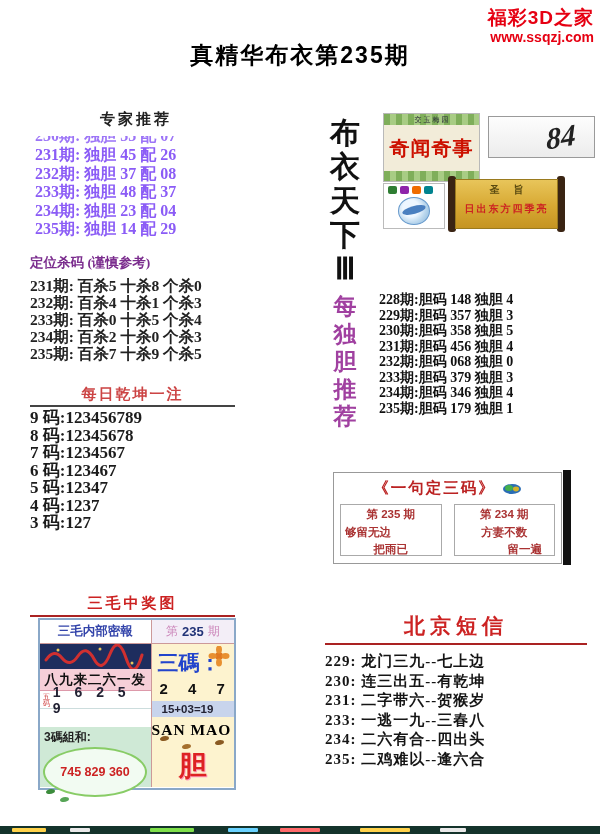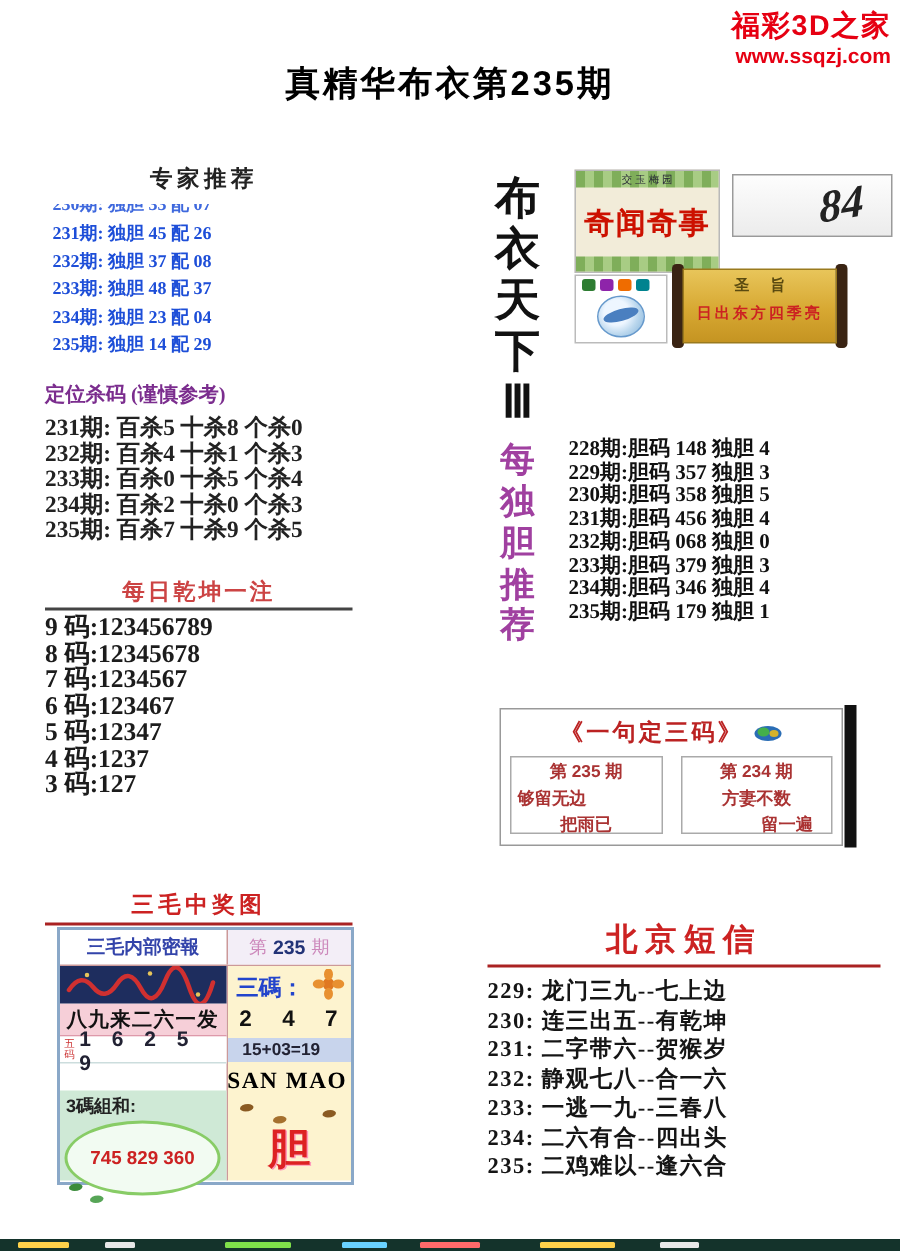--- a/index.html
+++ b/index.html
@@ -14,22 +14,22 @@
   
   .main-title{position:absolute;top:40px;left:0;width:100%;text-align:center;
               font-size:23px;font-weight:bold;letter-spacing:2px;color:#000;
               font-family:"Liberation Sans",sans-serif;}
 
   
   .sec{position:absolute;}
   .expert{left:35px;top:110px;width:202px;}
   .expert .head{font-family:"Liberation Serif",serif;font-weight:bold;font-size:15px;
                 text-align:center;letter-spacing:3px;color:#222;margin-bottom:7px;}
-  .serif-rows{font-family:"Liberation Serif",serif;font-weight:bold;font-size:12px;
-              color:#1d4ed8;line-height:18.5px;white-space:nowrap;}
+  .serif-rows{font-family:"Liberation Serif",serif;font-weight:bold;font-size:16px;
+              color:#8b5cf6;line-height:18.5px;white-space:nowrap;}
   .clip-top{height:10px;overflow:hidden;}
   .clip-top>div{margin-top:-9px;opacity:.85;}
 
   .dingwei{left:30px;top:254px;width:215px;}
   .dingwei .head{font-weight:bold;font-size:13.5px;color:#7b2d8e;margin-bottom:5px;
                  font-family:"Liberation Serif",serif;}
   .dingwei .serif-rows{font-size:15.5px;line-height:17px;color:#222;}
 
   .qiankun{left:30px;top:385px;width:205px;}
   .qiankun .head{font-weight:bold;font-size:15px;color:#cc4444;text-align:center;
@@ -59,21 +59,21 @@
           border-bottom:1px solid #d9a;}
   .codes{height:17px;display:flex;align-items:center;background:#fff;border-bottom:1px solid #cdd;}
   .codes .lbl{color:#c33;font-size:7px;width:13px;line-height:7px;text-align:center;}
   .codes .val{color:#223;font-weight:bold;font-size:14px;letter-spacing:5px;}
   .zuhe{flex:1;background:#cfe9d6;position:relative;margin-top:18px;}
   .zuhe .lbl{font-weight:bold;font-size:12px;color:#222;margin:2px 0 0 4px;}
   .zuhe .oval{position:absolute;left:3px;top:20px;width:100px;height:46px;border:2px solid #8c6;
               border-radius:50%;background:#f2fbf2;display:flex;align-items:center;
               justify-content:center;color:#c22;font-weight:bold;font-size:12.5px;}
   .card-right{flex:1;background:#fdf3cf;display:flex;flex-direction:column;position:relative;}
-  .sanma-lbl{color:#2244cc;font-weight:bold;font-size:15px;margin:5px 0 0 6px;}
+  .sanma-lbl{color:#2244cc;font-weight:bold;font-size:21px;margin:5px 0 0 6px;}
   .sanma-val{color:#111;font-weight:bold;font-size:15px;letter-spacing:8px;margin:3px 0 0 8px;}
   .sum-band{background:#c8d4ec;height:16px;margin-top:4px;display:flex;align-items:center;
             font-weight:bold;font-size:11.5px;color:#223;padding-left:10px;}
   .en-name{font-family:"Liberation Serif",serif;font-weight:bold;font-size:15.5px;color:#000;
            margin-top:4px;letter-spacing:1px;}
   .dan{position:absolute;bottom:2px;left:50%;transform:translateX(-50%);
        color:#d22;font-weight:bold;font-size:28px;font-family:"Liberation Serif",serif;
        text-shadow:1px 1px 0 #f9b;}
   .leaf{position:absolute;width:9px;height:5px;background:#8a5a22;border-radius:60% 40%;}
 
@@ -332,21 +332,20 @@
       </div>
     </div>
   </div>
 
   <div class="beijing">
     <div class="head">北京短信</div>
     <div class="rows">
       <div>229: 龙门三九--七上边</div>
       <div>230: 连三出五--有乾坤</div>
       <div>231: 二字带六--贺猴岁</div>
-      <div>232: 静观七八--合一六</div>
       <div>233: 一逃一九--三春八</div>
       <div>234: 二六有合--四出头</div>
       <div>235: 二鸡难以--逢六合</div>
     </div>
   </div>
 
   <div class="footer">
     <i style="left:12px;width:34px;background:#ffd24a;"></i>
     <i style="left:70px;width:20px;background:#e8e8e8;"></i>
     <i style="left:150px;width:44px;background:#7fe04a;"></i>

